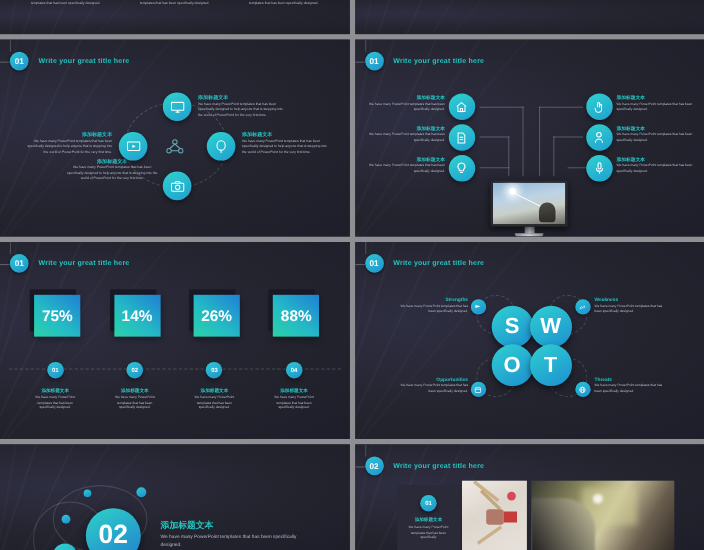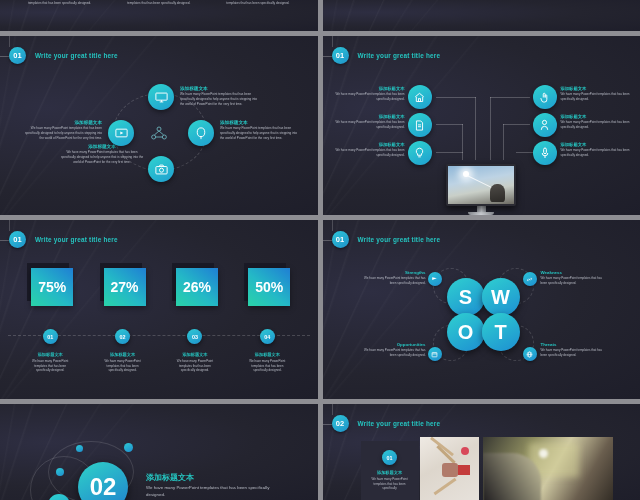--- a/index.html
+++ b/index.html
@@ -385,21 +385,21 @@
         <div style="height:23px;"></div>
         <div class="num-circ">01</div>
         <div style="margin-top:8px;">
           <div class="ttl" style="font-size:4.2px;">添加标题文本</div>
           <div class="bd" style="font-size:3px;margin-top:1px;">We have many PowerPoint templates that has been specifically designed.</div>
         </div>
       </div>
       <div class="pct-col">
         <div class="pct-shadowbox">
           <div class="pct-back"></div>
-          <div class="pct-front">27%</div>
+          <div class="pct-front">14%</div>
         </div>
         <div style="height:23px;"></div>
         <div class="num-circ">02</div>
         <div style="margin-top:8px;">
           <div class="ttl" style="font-size:4.2px;">添加标题文本</div>
           <div class="bd" style="font-size:3px;margin-top:1px;">We have many PowerPoint templates that has been specifically designed.</div>
         </div>
       </div>
       <div class="pct-col">
         <div class="pct-shadowbox">
@@ -409,21 +409,21 @@
         <div style="height:23px;"></div>
         <div class="num-circ">03</div>
         <div style="margin-top:8px;">
           <div class="ttl" style="font-size:4.2px;">添加标题文本</div>
           <div class="bd" style="font-size:3px;margin-top:1px;">We have many PowerPoint templates that has been specifically designed.</div>
         </div>
       </div>
       <div class="pct-col">
         <div class="pct-shadowbox">
           <div class="pct-back"></div>
-          <div class="pct-front">50%</div>
+          <div class="pct-front">88%</div>
         </div>
         <div style="height:23px;"></div>
         <div class="num-circ">04</div>
         <div style="margin-top:8px;">
           <div class="ttl" style="font-size:4.2px;">添加标题文本</div>
           <div class="bd" style="font-size:3px;margin-top:1px;">We have many PowerPoint templates that has been specifically designed.</div>
         </div>
       </div>
     </div>
   </div>

